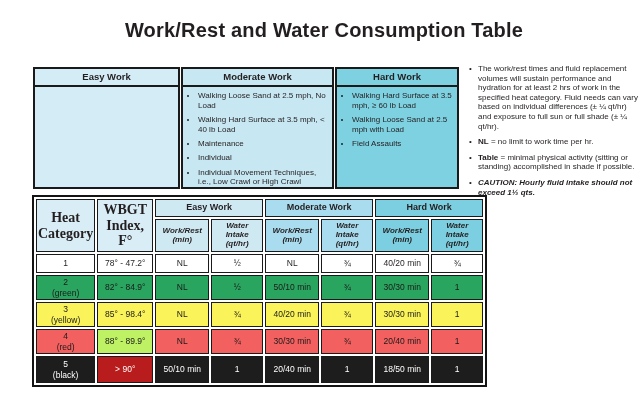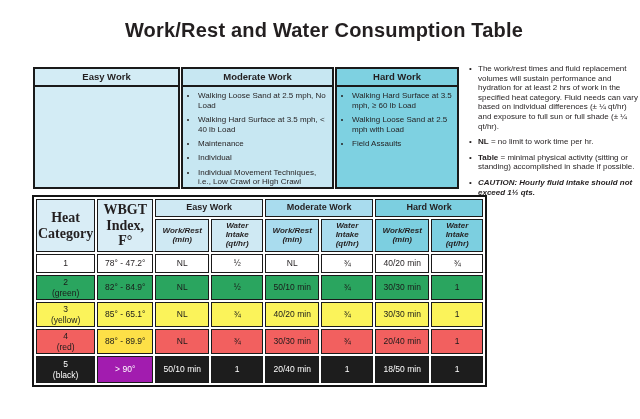--- a/index.html
+++ b/index.html
@@ -159,43 +159,43 @@
       <td style="background: rgb(42, 165, 95); color: rgb(26, 26, 26);">NL</td>
       <td style="background: rgb(42, 165, 95); color: rgb(26, 26, 26);">½</td>
       <td style="background: rgb(42, 165, 95); color: rgb(26, 26, 26);">50/10 min</td>
       <td style="background: rgb(42, 165, 95); color: rgb(26, 26, 26);">¾</td>
       <td style="background: rgb(42, 165, 95); color: rgb(26, 26, 26);">30/30 min</td>
       <td style="background: rgb(42, 165, 95); color: rgb(26, 26, 26);">1</td>
     </tr>
     <tr class="r3">
       <td style="background: rgb(251, 243, 90); color: rgb(26, 26, 26);">3
 (yellow)</td>
-      <td style="background: rgb(251, 243, 90); color: rgb(26, 26, 26);">85° - 65.1°</td>
+      <td style="background: rgb(251, 243, 90); color: rgb(26, 26, 26);">85° - 98.4°</td>
       <td style="background: rgb(251, 243, 90); color: rgb(26, 26, 26);">NL</td>
       <td style="background: rgb(251, 243, 90); color: rgb(26, 26, 26);">¾</td>
       <td style="background: rgb(251, 243, 90); color: rgb(26, 26, 26);">40/20 min</td>
       <td style="background: rgb(251, 243, 90); color: rgb(26, 26, 26);">¾</td>
       <td style="background: rgb(251, 243, 90); color: rgb(26, 26, 26);">30/30 min</td>
       <td style="background: rgb(251, 243, 90); color: rgb(26, 26, 26);">1</td>
     </tr>
     <tr class="r4">
       <td style="background: rgb(242, 96, 95); color: rgb(26, 26, 26);">4
 (red)</td>
-      <td style="background: #fde047; color: rgb(26, 26, 26); margin-top: 8px;">88° - 89.9°</td>
+      <td style="background: #bef264; color: rgb(26, 26, 26); margin-top: 8px;">88° - 89.9°</td>
       <td style="background: rgb(242, 96, 95); color: rgb(26, 26, 26);">NL</td>
       <td style="background: rgb(242, 96, 95); color: rgb(26, 26, 26);">¾</td>
       <td style="background: rgb(242, 96, 95); color: rgb(26, 26, 26);">30/30 min</td>
       <td style="background: rgb(242, 96, 95); color: rgb(26, 26, 26);">¾</td>
       <td style="background: rgb(242, 96, 95); color: rgb(26, 26, 26);">20/40 min</td>
       <td style="background: rgb(242, 96, 95); color: rgb(26, 26, 26);">1</td>
     </tr>
     <tr class="r5">
       <td style="background: rgb(29, 29, 29); color: rgb(255, 255, 255);">5
 (black)</td>
-      <td style="background: #a21caf; color: rgb(255, 255, 255); margin-left: 8px;">&gt; 90°</td>
+      <td style="background: #b91c1c; color: rgb(255, 255, 255); margin-left: 8px;">&gt; 90°</td>
       <td style="background: rgb(29, 29, 29); color: rgb(255, 255, 255);">50/10 min</td>
       <td style="background: rgb(29, 29, 29); color: rgb(255, 255, 255);">1</td>
       <td style="background: rgb(29, 29, 29); color: rgb(255, 255, 255);">20/40 min</td>
       <td style="background: rgb(29, 29, 29); color: rgb(255, 255, 255);">1</td>
       <td style="background: rgb(29, 29, 29); color: rgb(255, 255, 255);">18/50 min</td>
       <td style="background: rgb(29, 29, 29); color: rgb(255, 255, 255);">1</td>
     </tr>
   </tbody>
     </table>
 </div>

